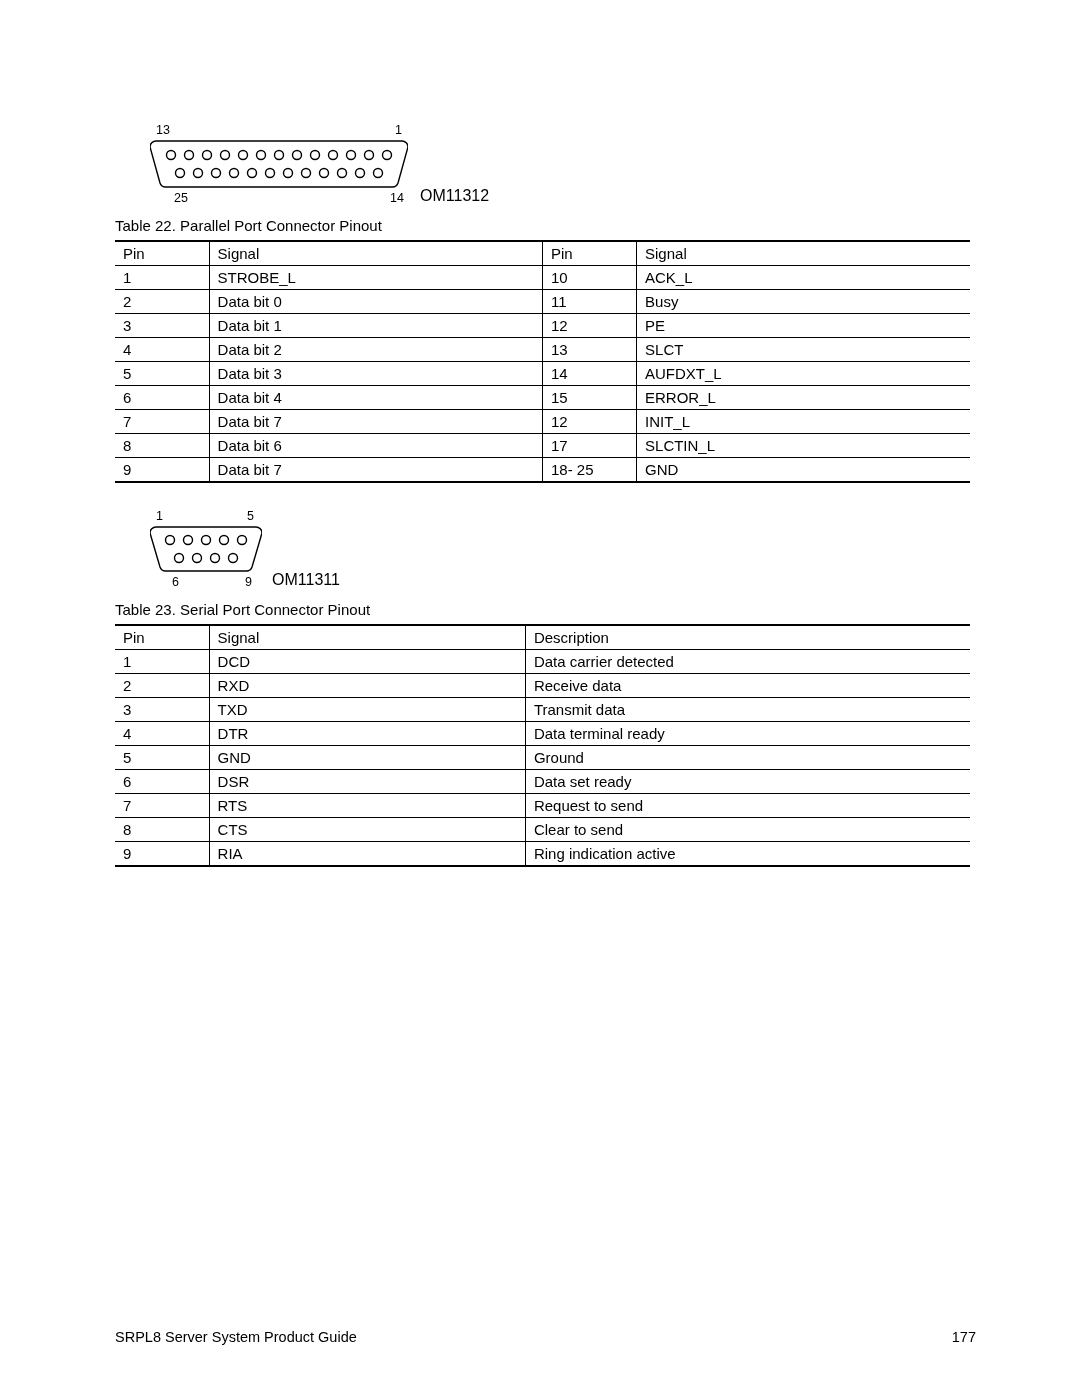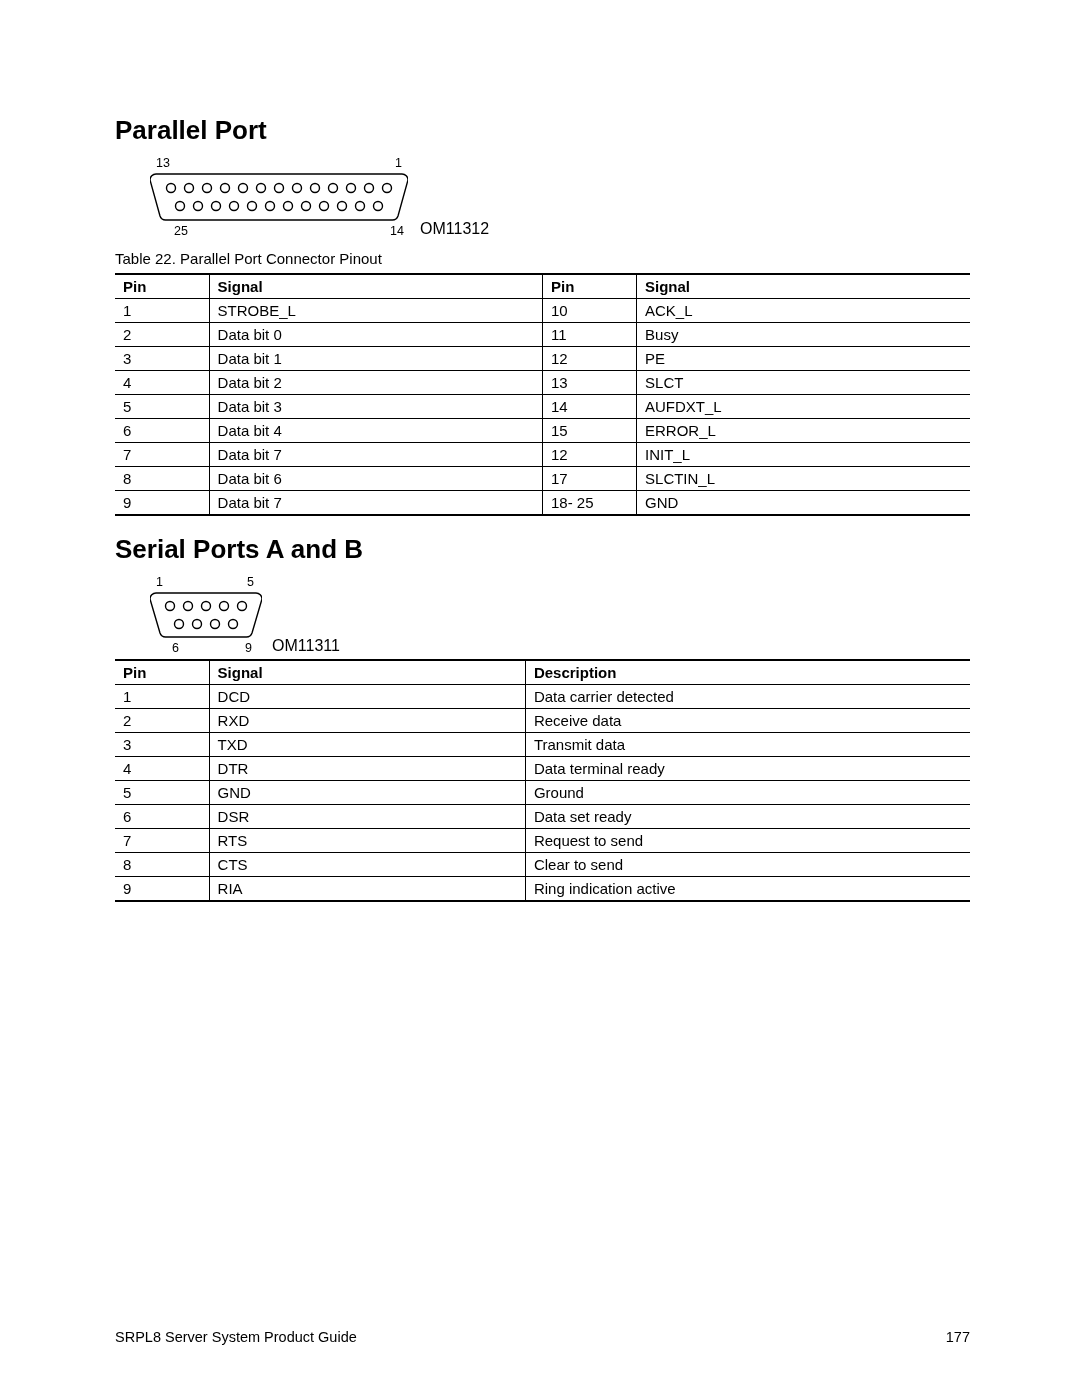--- a/index.html
+++ b/index.html
@@ -56,51 +56,50 @@
     font-size: 15px;
     margin: 12px 0 6px 0;
   }
   table.pinout {
     border-collapse: collapse;
     width: 100%;
     font-size: 15px;
   }
   table.pinout th {
     text-align: left;
-    font-weight: bold;
+    font-weight: normal;
     border-top: 2px solid #000;
     border-bottom: 1px solid #000;
     border-left: 1px solid #000;
     padding: 3px 8px;
   }
   table.pinout th:first-child { border-left: none; }
   table.pinout td {
     border-bottom: 1px solid #000;
     border-left: 1px solid #000;
     padding: 3px 8px;
   }
   table.pinout td:first-child { border-left: none; }
   table.pinout tr:last-child td { border-bottom: 2px solid #000; }
   .section-gap { height: 18px; }
   .footer {
     position: absolute;
     bottom: 52px;
     left: 115px;
-    right: 110px;
+    right: 104px;
     display: flex;
     justify-content: space-between;
     font-size: 14.5px;
   }
 </style>
 </head>
 <body>
 
 <div class="page">
 
-  <h2>Parallel Port</h2>
 
   <div class="connector-figure">
     <div class="fig-row">
       <div class="db-connector">
         <div class="pin-labels" style="width:246px;">
           <span>13</span>
           <span>1</span>
         </div>
         <svg class="connector-svg" width="258" height="50" viewBox="0 0 258 50">
           <path d="M6 2 H252 A6 6 0 0 1 258 8 L248 44 A6 6 0 0 1 242 48 H16 A6 6 0 0 1 10 44 L0 8 A6 6 0 0 1 6 2 Z" fill="none" stroke="#000" stroke-width="1.4"></path>
@@ -213,21 +212,20 @@
           <td>9</td>
           <td>Data bit 7</td>
           <td>18- 25</td>
           <td>GND</td>
         </tr>
       </tbody>
   </table>
 
   <div class="section-gap"></div>
 
-  <h2>Serial Ports A and B</h2>
 
   <div class="connector-figure">
     <div class="fig-row">
       <div class="db-connector">
         <div class="pin-labels" style="width:98px;">
           <span>1</span>
           <span>5</span>
         </div>
         <svg class="connector-svg" width="112" height="48" viewBox="0 0 112 48">
           <path d="M6 2 H106 A6 6 0 0 1 112 8 L102 42 A6 6 0 0 1 96 46 H16 A6 6 0 0 1 10 42 L0 8 A6 6 0 0 1 6 2 Z" fill="none" stroke="#000" stroke-width="1.4"></path>
@@ -245,20 +243,21 @@
         </svg>
         <div class="pin-labels bottom" style="width:80px; margin-left:16px;">
           <span>6</span>
           <span>9</span>
         </div>
       </div>
       <span class="fig-id">OM11311</span>
     </div>
   </div>
 
+  <div class="caption">Table 23.    Serial Port Connector Pinout</div>
 
   <table class="pinout">
     <colgroup>
         <col style="width:11%">
         <col style="width:37%">
         <col style="width:52%">
       </colgroup>
     <thead>
       <tr>
         <th>Pin</th>

